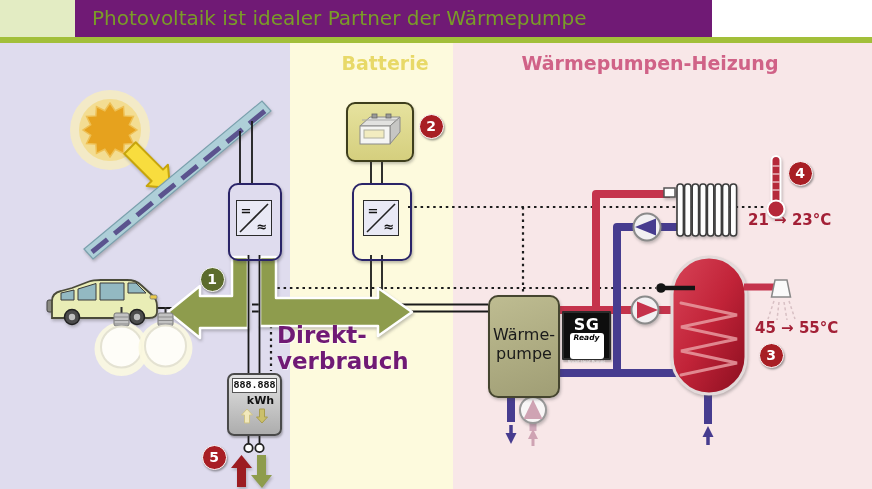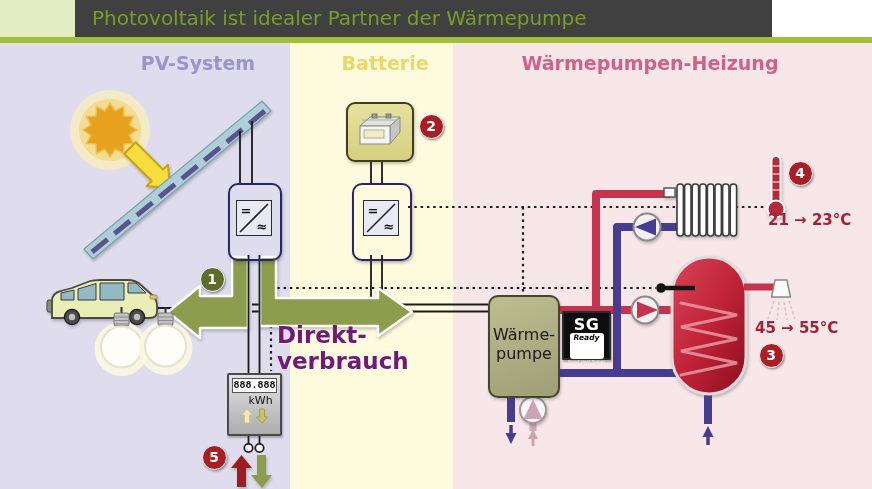--- a/index.html
+++ b/index.html
@@ -1,19 +1,19 @@
 <!DOCTYPE html>
 <html><head>
 <meta charset="utf-8">
 <style>
   html,body{margin:0;padding:0;background:#fff;}
   .stage{position:relative;width:872px;height:489px;overflow:hidden;
          font-family:"DejaVu Sans","Liberation Sans",sans-serif;background:#fff;}
   
-  .titlebar{position:absolute;left:0;top:0;width:772px;height:37px;background:#404040;}
+  .titlebar{position:absolute;left:0;top:0;width:712px;height:37px;background:#701a75;}
   .title-accent{position:absolute;left:0;top:0;width:75px;height:37px;background:#e3ecc3;}
   .page-title{position:absolute;left:92px;top:6px;font-size:20px;color:#7a9c28;white-space:nowrap;}
   .green-bar{position:absolute;left:0;top:37px;width:872px;height:6px;background:#a2bf3a;}
   
   .zone{position:absolute;top:43px;height:446px;}
   .zone-pv{left:0;width:290px;background:#dfdcee;}
   .zone-batt{left:290px;width:163px;background:#fdfadd;}
   .zone-heat{left:453px;width:419px;background:#f8e7e8;}
   .zone-label{position:absolute;top:52px;transform:translateX(-50%);font-size:19px;font-weight:bold;white-space:nowrap;}
   .zl-pv{left:198px;color:#9b94c9;}
@@ -31,55 +31,54 @@
   .heatpump-box{position:absolute;left:488px;top:295px;width:68px;height:99px;border-radius:10px;
     background:linear-gradient(160deg,#bebc91,#a09e75);border:2px solid #45452f;z-index:3;
     box-shadow:1px 2px 3px rgba(60,60,60,.3);color:#1a1a1a;font-size:16px;text-align:center;line-height:19px;}
   .heatpump-box .txt{margin-top:28px;}
   .sg-badge{position:absolute;left:562px;top:311px;width:45px;height:45px;background:#0e0e0e;border-radius:1px;
     border:2px solid #2c2c2c;z-index:4;text-align:center;color:#fff;box-shadow:1px 2px 2px rgba(60,60,60,.4);}
   .sg-top{font-size:16px;font-weight:800;line-height:17px;margin-top:3px;letter-spacing:.5px;}
   .sg-pill{margin:0 auto;width:34px;height:26px;background:#fff;border-radius:3px;color:#000;
     font-size:7.5px;font-weight:800;font-style:italic;line-height:10px;}
   .sg-small{font-size:4px;line-height:6px;color:#eee;}
-  .meter{position:absolute;left:227px;top:373px;width:51px;height:59px;border:2px solid #4a4a4a;border-radius:2px;
+  .meter{position:absolute;left:227px;top:373px;width:51px;height:59px;border:2px solid #4a4a4a;border-radius:7px;
     background:linear-gradient(180deg,#e2e2e2,#adadad);z-index:3;box-shadow:1px 2px 2px rgba(60,60,60,.35);}
   .meter-display{margin:3px 3px 1px;background:#fff;border:1px solid #555;font-family:"Liberation Mono","DejaVu Sans Mono",monospace;
     font-size:10px;font-weight:bold;text-align:center;line-height:13px;color:#111;}
-  .meter-unit{text-align:center;font-size:11px;font-weight:normal;color:#111;line-height:13px;padding-left:12px;}
+  .meter-unit{text-align:center;font-size:11px;font-weight:bold;color:#111;line-height:13px;padding-left:12px;}
   .meter-arrows{display:flex;justify-content:center;gap:3px;margin-top:1px;}
   
   .badge{position:absolute;width:23px;height:23px;border-radius:50%;border:1.5px solid #fff;z-index:5;
     color:#fff;font-size:14px;font-weight:bold;text-align:center;line-height:22px;box-shadow:1px 1.5px 2px rgba(50,50,50,.45);}
   .badge-red{background:#a81e24;}
   .badge-olive{background:#5c6c2c;}
   
   .direct-use{position:absolute;left:277px;top:322px;z-index:4;color:#701a75;font-size:23px;font-weight:bold;line-height:26px;
     text-shadow:1px 1px 0 rgba(255,255,255,.6);}
   .temp{position:absolute;z-index:4;color:#a32036;font-size:15px;font-weight:bold;white-space:nowrap;}
-  .temp-rad{left:768px;top:211px;}
+  .temp-rad{left:720px;top:211px;padding-left:28px;}
   .temp-water{left:747px;top:319px;padding-left:8px;}
   .shadowed{filter:drop-shadow(1px 2px 1.5px rgba(80,80,80,.35));}
 </style>
 </head>
 <body>
 
 <div class="stage">
 
   <div class="zone zone-pv"></div>
   <div class="zone zone-batt"></div>
   <div class="zone zone-heat"></div>
 
   <div class="titlebar">
     <div class="title-accent"></div>
     <div class="page-title">Photovoltaik ist idealer Partner der Wärmepumpe</div>
   </div>
   <div class="green-bar"></div>
 
-  <div class="zone-label zl-pv">PV-System</div>
   <div class="zone-label zl-batt">Batterie</div>
   <div class="zone-label zl-heat">Wärmepumpen-Heizung</div>
 
   <svg class="diagram" width="872" height="489" viewBox="0 0 872 489">
     <defs>
       <linearGradient id="tankGrad" x1="0" y1="0" x2="1" y2="1">
         <stop offset="0" stop-color="#d84458"></stop>
           <stop offset=".5" stop-color="#c12338"></stop>
           <stop offset="1" stop-color="#8a0e1f"></stop>
       </linearGradient>

